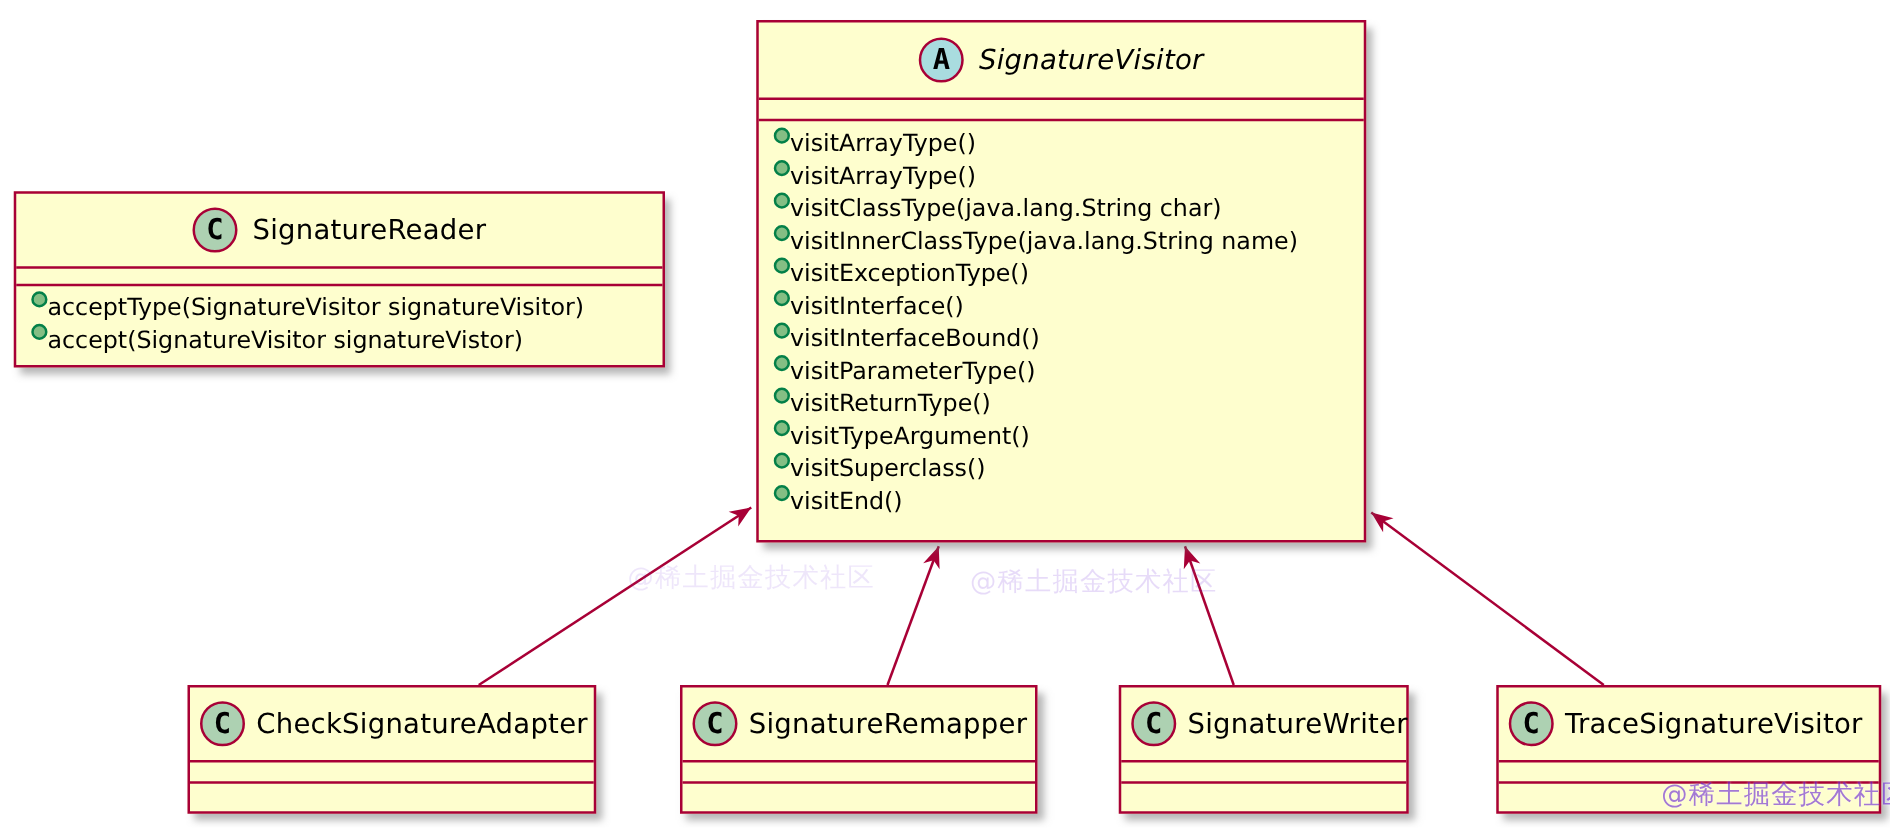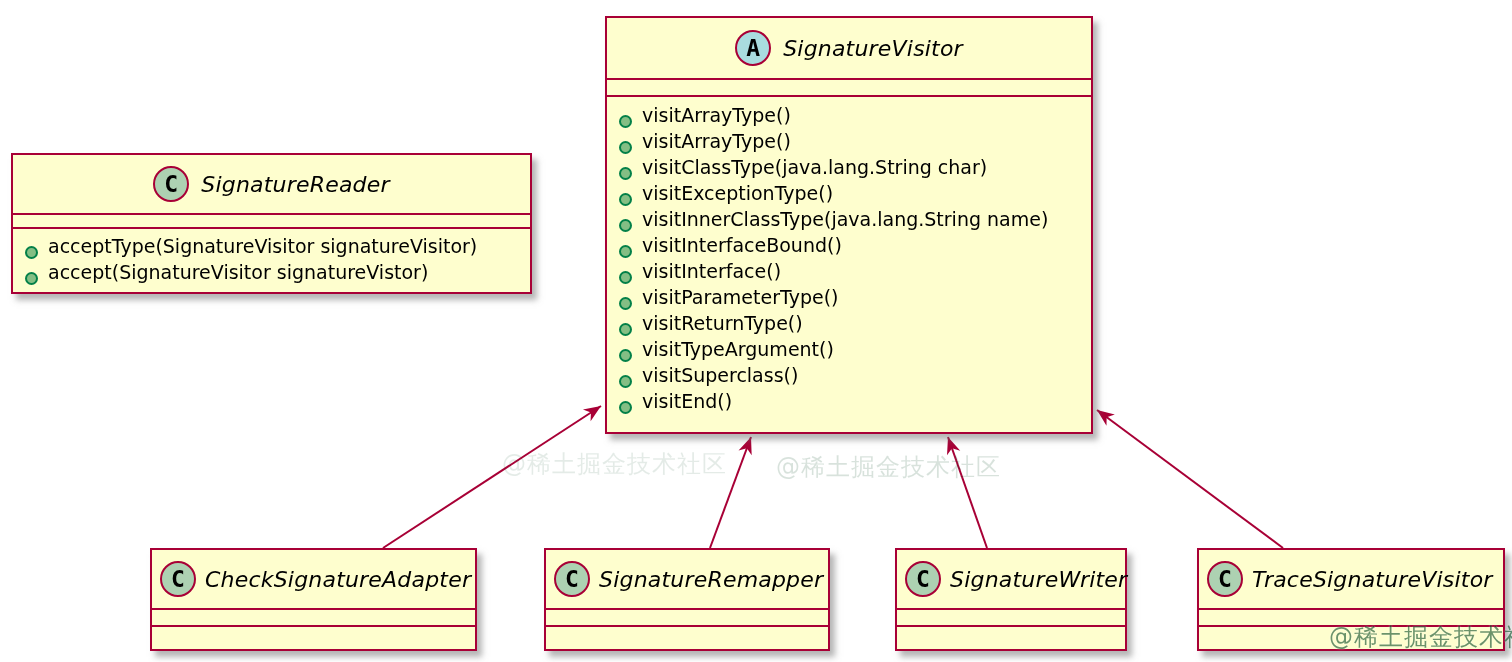--- a/index.html
+++ b/index.html
@@ -32,55 +32,54 @@
     width: 36px; height: 36px;
     border-radius: 50%;
     border: 2.5px solid #A80036;
     display: flex; align-items: center; justify-content: center;
     font-family: "DejaVu Sans Mono", "Liberation Mono", monospace;
     font-weight: bold; font-size: 23px; color: #000;
     flex: 0 0 auto;
   }
   .spot.c { background: #ADD1B2; }
   .spot.a { background: #A9DCDF; }
-  .cname { font-size: 22px; color: #000; letter-spacing: 0.2px; font-style: italic; }
+  .cname { font-size: 22px; color: #000; letter-spacing: 0.2px; }
   .cname.italic { font-style: italic; }
   .fields {
     flex: 0 0 auto;
     border-top: 2.5px solid #A80036;
     border-bottom: 2.5px solid #A80036;
   }
   .methods {
     list-style: none;
     flex: 1 1 auto;
     padding: 5px 0 0 12px;
     overflow: hidden;
   }
   .methods li {
     display: flex;
-    align-items: flex-end;
-    gap: 10px;
+    align-items: flex-start;
     line-height: 26px;
     font-size: 19px;
     color: #000;
     white-space: nowrap;
   }
   .dot {
     width: 13px; height: 13px;
     border-radius: 50%;
     background: #84BE84;
     border: 2px solid #038048;
     flex: 0 0 auto;
   }
   .extra-compartment { flex:0 0 auto; border-top: 2.5px solid #A80036; }
   .watermark {
     position: absolute;
-    font-size: 24px;
+    font-size: 21px;
     letter-spacing: 1px;
-    color: #14532d;
+    color: #6d28d9;
     text-shadow: 0 0 2px rgba(255,255,255,0.95);
     white-space: nowrap;
     z-index: 10;
   }
   .wm-main  { left: 1329px; top: 621px; opacity: 0.62; }
   .wm-faint1{ left: 776px;  top: 451px; opacity: 0.16; }
   .wm-faint2{ left: 502px;  top: 448px; opacity: 0.11; }
 </style>
 </head>
 <body>
@@ -113,33 +112,33 @@
       <li>
           <span class="dot"></span>
           <span>visitArrayType()</span>
         </li>
       <li>
           <span class="dot"></span>
           <span>visitClassType(java.lang.String char)</span>
         </li>
       <li>
           <span class="dot"></span>
+          <span>visitInnerClassType(java.lang.String name)</span>
+        </li>
+      <li>
+          <span class="dot"></span>
           <span>visitExceptionType()</span>
         </li>
       <li>
           <span class="dot"></span>
-          <span>visitInnerClassType(java.lang.String name)</span>
+          <span>visitInterface()</span>
         </li>
       <li>
           <span class="dot"></span>
           <span>visitInterfaceBound()</span>
-        </li>
-      <li>
-          <span class="dot"></span>
-          <span>visitInterface()</span>
         </li>
       <li>
           <span class="dot"></span>
           <span>visitParameterType()</span>
         </li>
       <li>
           <span class="dot"></span>
           <span>visitReturnType()</span>
         </li>
       <li>

